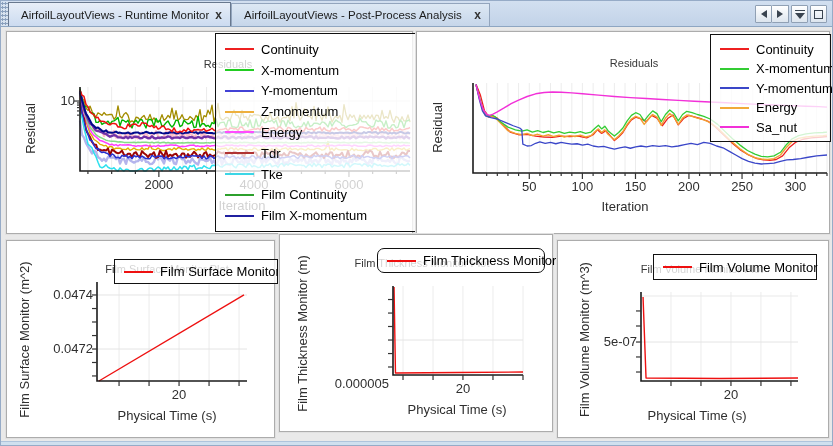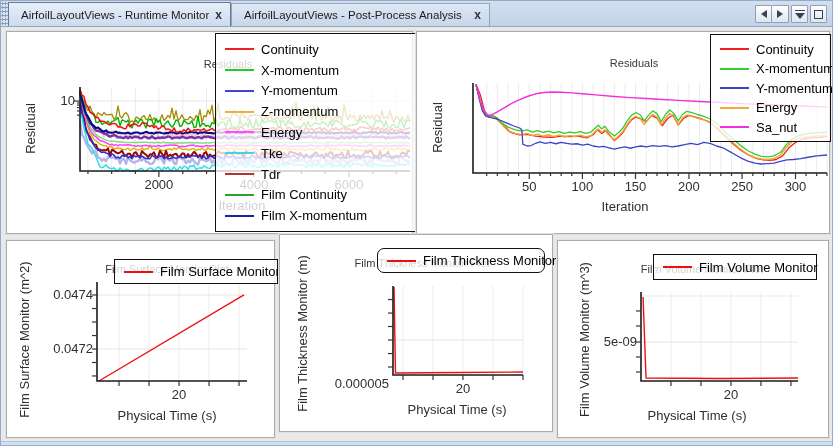--- a/index.html
+++ b/index.html
@@ -154,26 +154,26 @@
         </div>
         <div class="legend-row">
           <div class="legend-swatch" style="border-top-color: rgb(238, 176, 60);"></div>
           <div class="legend-label">Z-momentum</div>
         </div>
         <div class="legend-row">
           <div class="legend-swatch" style="border-top-color: rgb(255, 76, 255);"></div>
           <div class="legend-label">Energy</div>
         </div>
         <div class="legend-row">
+          <div class="legend-swatch" style="border-top-color: rgb(176, 52, 52);"></div>
+          <div class="legend-label">Tdr</div>
+        </div>
+        <div class="legend-row">
           <div class="legend-swatch" style="border-top-color: rgb(60, 214, 230);"></div>
           <div class="legend-label">Tke</div>
-        </div>
-        <div class="legend-row">
-          <div class="legend-swatch" style="border-top-color: rgb(176, 52, 52);"></div>
-          <div class="legend-label">Tdr</div>
         </div>
         <div class="legend-row">
           <div class="legend-swatch" style="border-top-color: rgb(44, 160, 44);"></div>
           <div class="legend-label">Film Continuity</div>
         </div>
         <div class="legend-row">
           <div class="legend-swatch" style="border-top-color: rgb(32, 32, 160);"></div>
           <div class="legend-label">Film X-momentum</div>
         </div>
       </div>
@@ -373,21 +373,21 @@
         <line x1="202.948" y1="140" x2="202.948" y2="145" stroke="#333" stroke-width="1.2"></line>
         <line x1="232.935" y1="140" x2="232.935" y2="145" stroke="#333" stroke-width="1.2"></line>
         <line x1="78" y1="101.018" x2="83" y2="101.018" stroke="#333" stroke-width="1.2"></line>
         <line x1="78" y1="69.957" x2="83" y2="69.957" stroke="#333" stroke-width="1.2"></line>
         <line x1="78" y1="84.99799999999999" x2="83" y2="84.99799999999999" stroke="#333" stroke-width="1.2"></line>
         <line x1="78" y1="115.97" x2="83" y2="115.97" stroke="#333" stroke-width="1.2"></line>
         <line x1="78" y1="131.011" x2="83" y2="131.011" stroke="#333" stroke-width="1.2"></line>
       </svg>
       <div class="plot-title" style="left: 144px; top: 22px;">Film Volume Monitor Plot</div>
       <div class="tick-label x-tick" style="left: 172.961px; top: 146px;">20</div>
-      <div class="tick-label y-tick" style="left: 0px; width: 79px; top: 93.018px;">5e-09</div>
+      <div class="tick-label y-tick" style="left: 0px; width: 79px; top: 93.018px;">5e-07</div>
       <div class="axis-label x-label" style="left: 139px; top: 167px;">Physical Time (s)</div>
       <div class="axis-label y-label" style="left: -64px; top: 91px;">Film Volume Monitor (m^3)</div>
       <div class="legend" style="left: 95px; top: 13px; width: 164px; height: 26px;">
         <div class="legend-row">
           <div class="legend-swatch" style="border-top-color: rgb(238, 16, 16);"></div>
           <div class="legend-label">Film Volume Monitor</div>
         </div>
       </div>
     </div>
 

